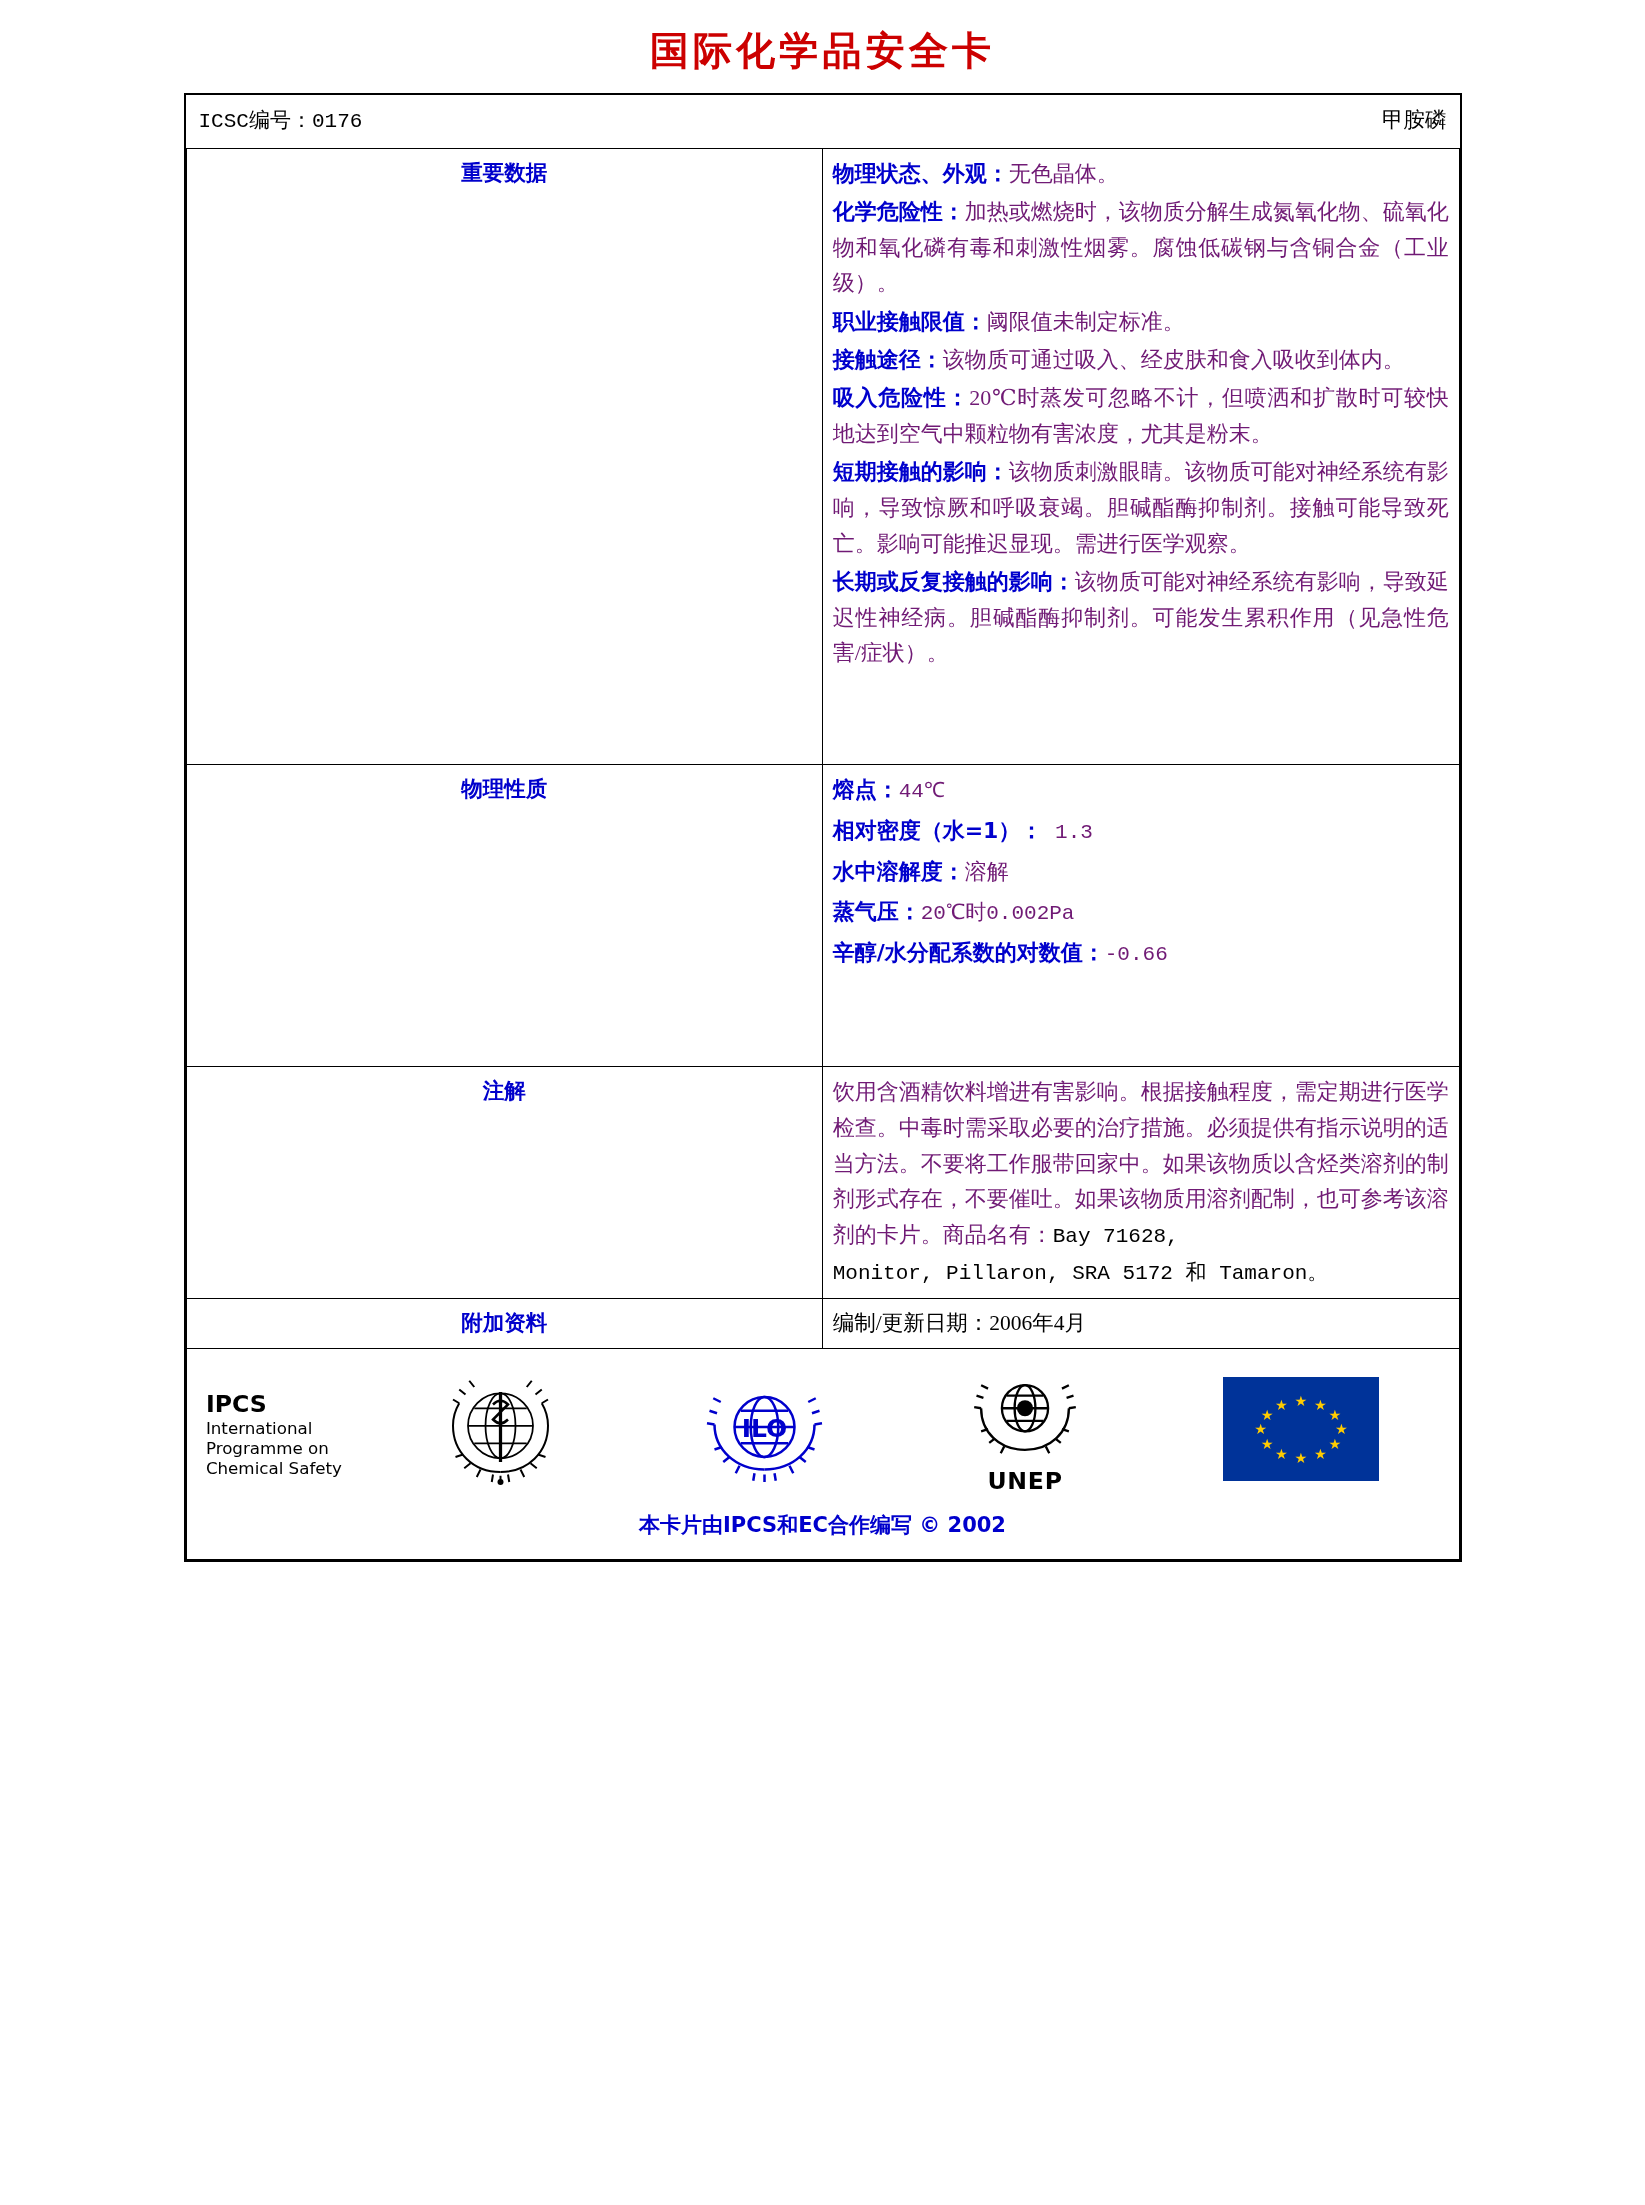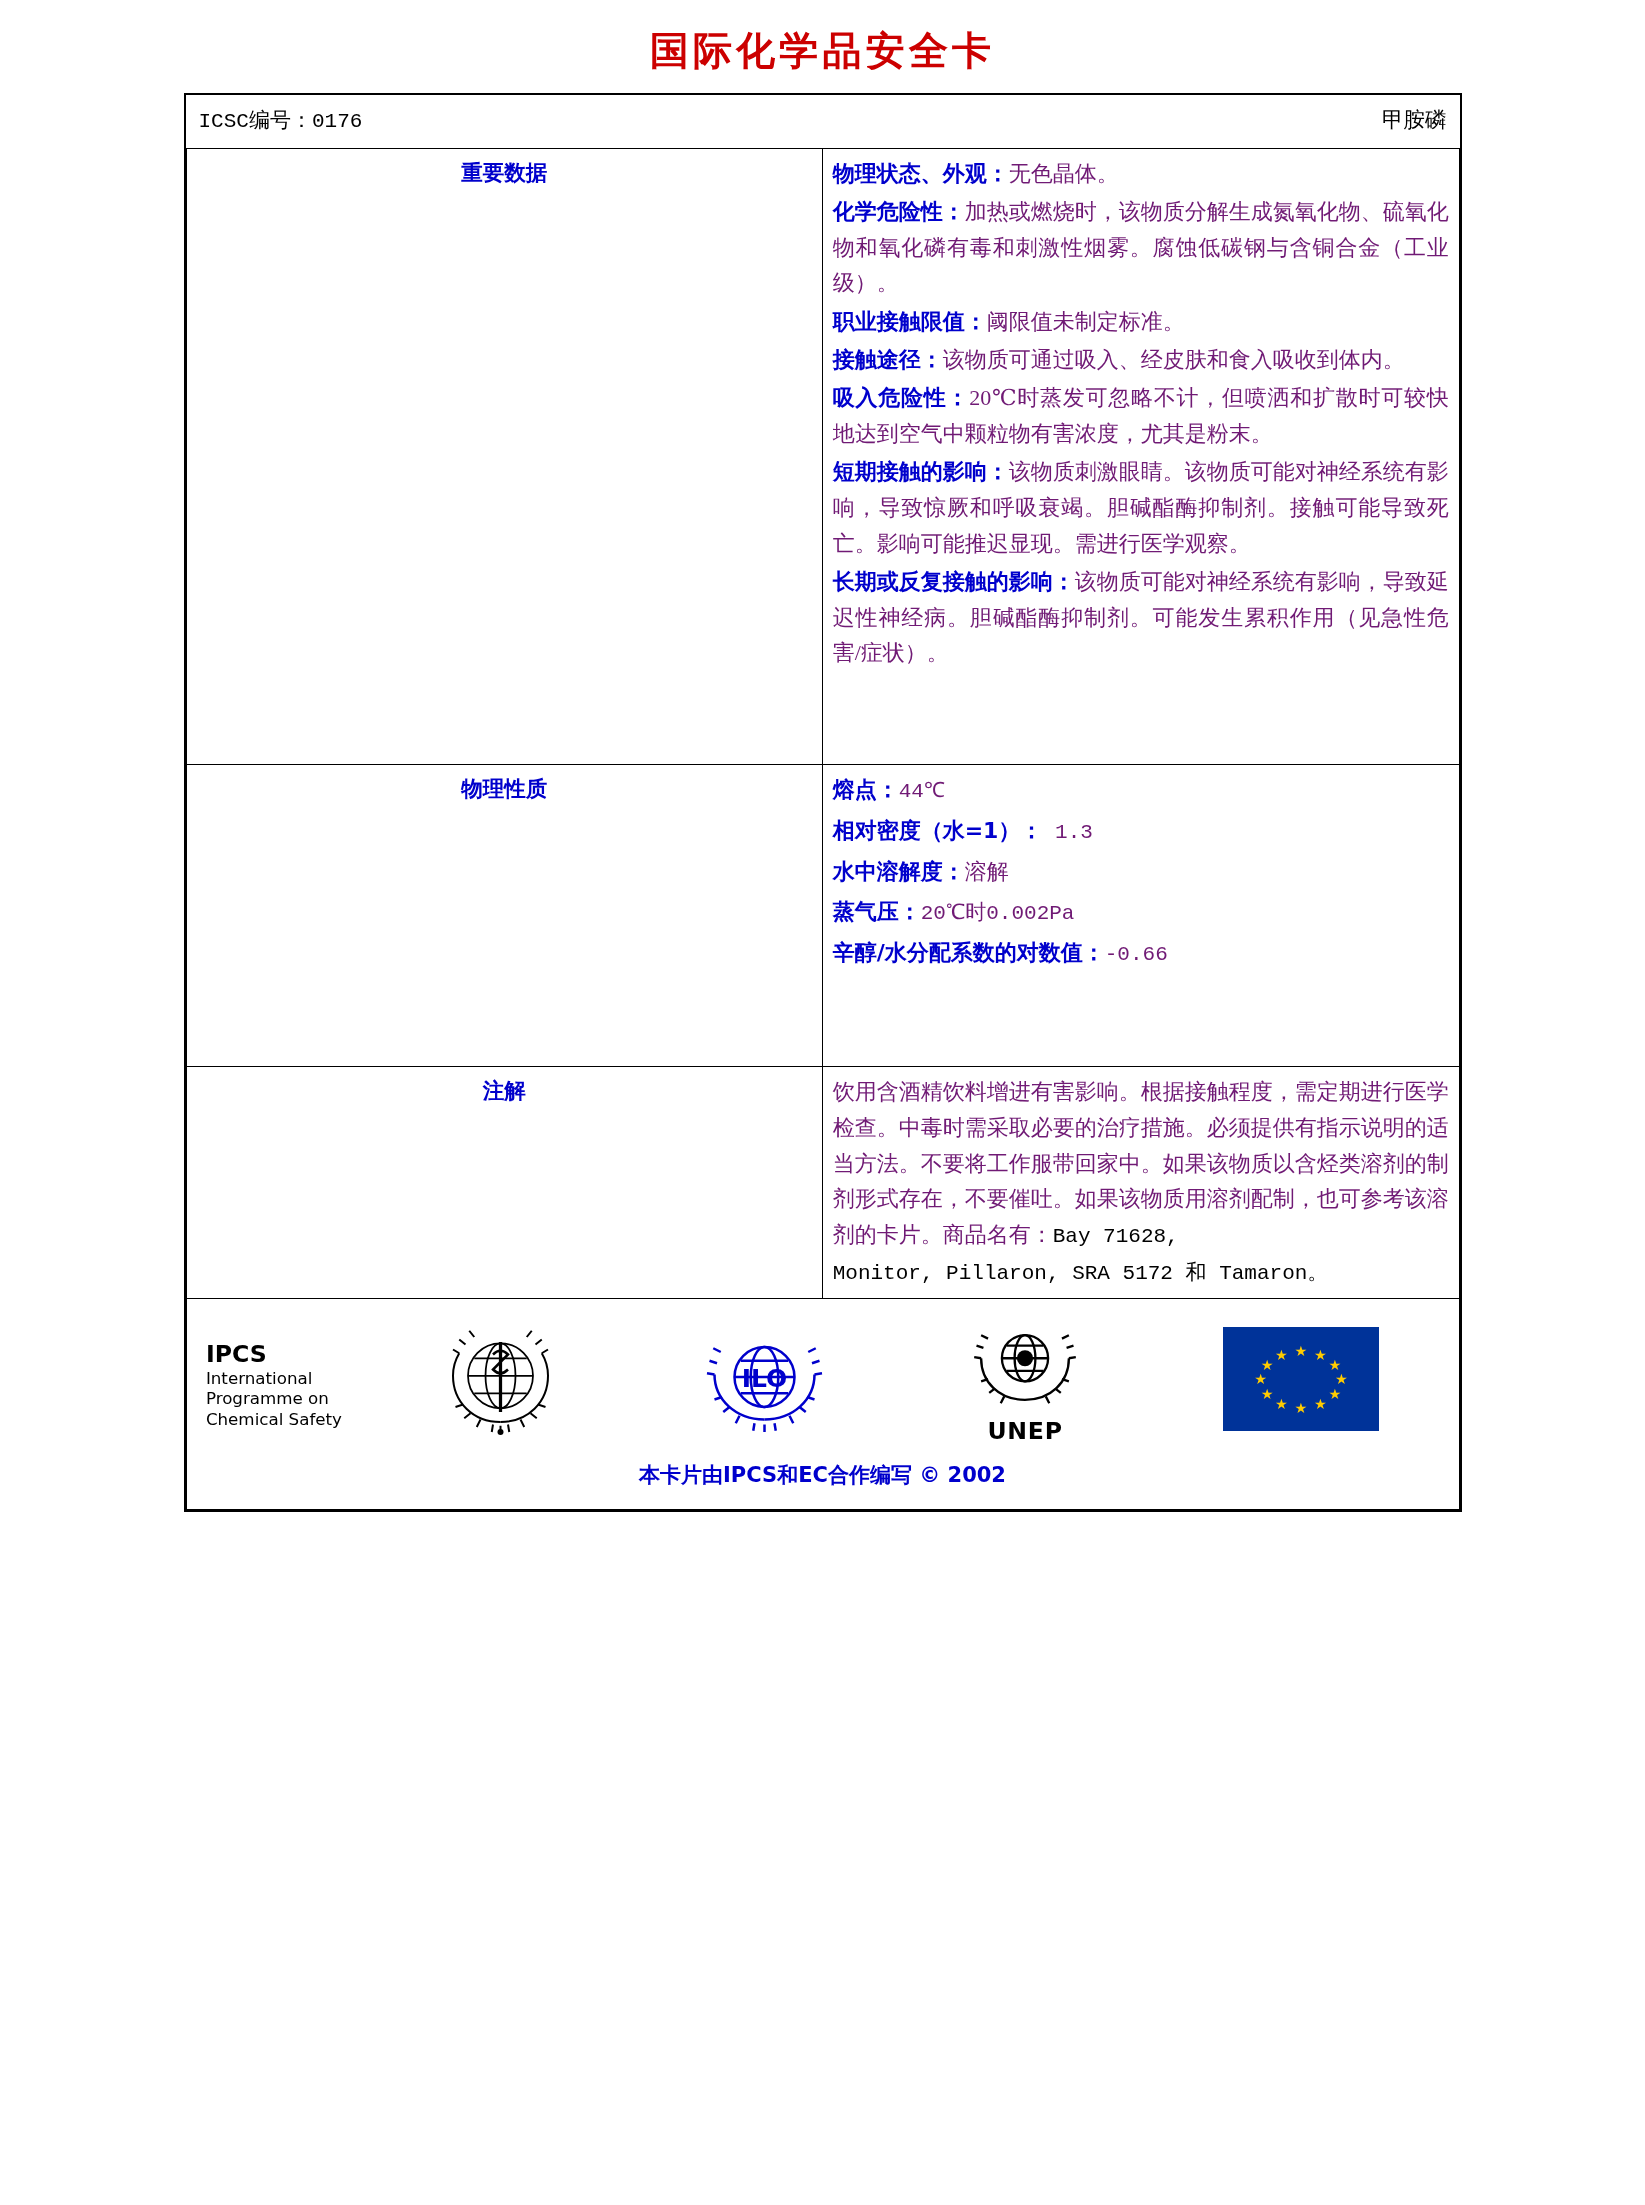--- a/index.html
+++ b/index.html
@@ -203,20 +203,24 @@
 
 
       <tr>
         <td class="label-cell note">注解</td>
         <td class="body-cell notes-cell">
           <p class="line" style="margin-bottom:0;"><span class="seg-text">饮用含酒精饮料增进有害影响。根据接触程度，需定期进行医学检查。中毒时需采取必要的治疗措施。必须提供有指示说明的适当方法。不要将工作服带回家中。如果该物质以含烃类溶剂的制剂形式存在，不要催吐。如果该物质用溶剂配制，也可参考该溶剂的卡片。商品名有：</span><span class="mono">Bay 71628,</span></p>
           <p class="line" style="margin-bottom:0;"><span class="mono">Monitor, Pillaron, SRA 5172 和 Tamaron。</span></p>
         </td>
       </tr>
 
+      <tr>
+        <td class="label-cell">附加资料</td>
+        <td class="body-cell">编制/更新日期：2006年4月</td>
+      </tr>
 
       <tr>
         <td colspan="2" class="logos-cell">
           <div class="logos-inner">
 
             <div class="ipcs-block">
               <div class="big">IPCS</div>
               <div class="small">International</div>
               <div class="small">Programme on</div>
               <div class="small">Chemical Safety</div>

